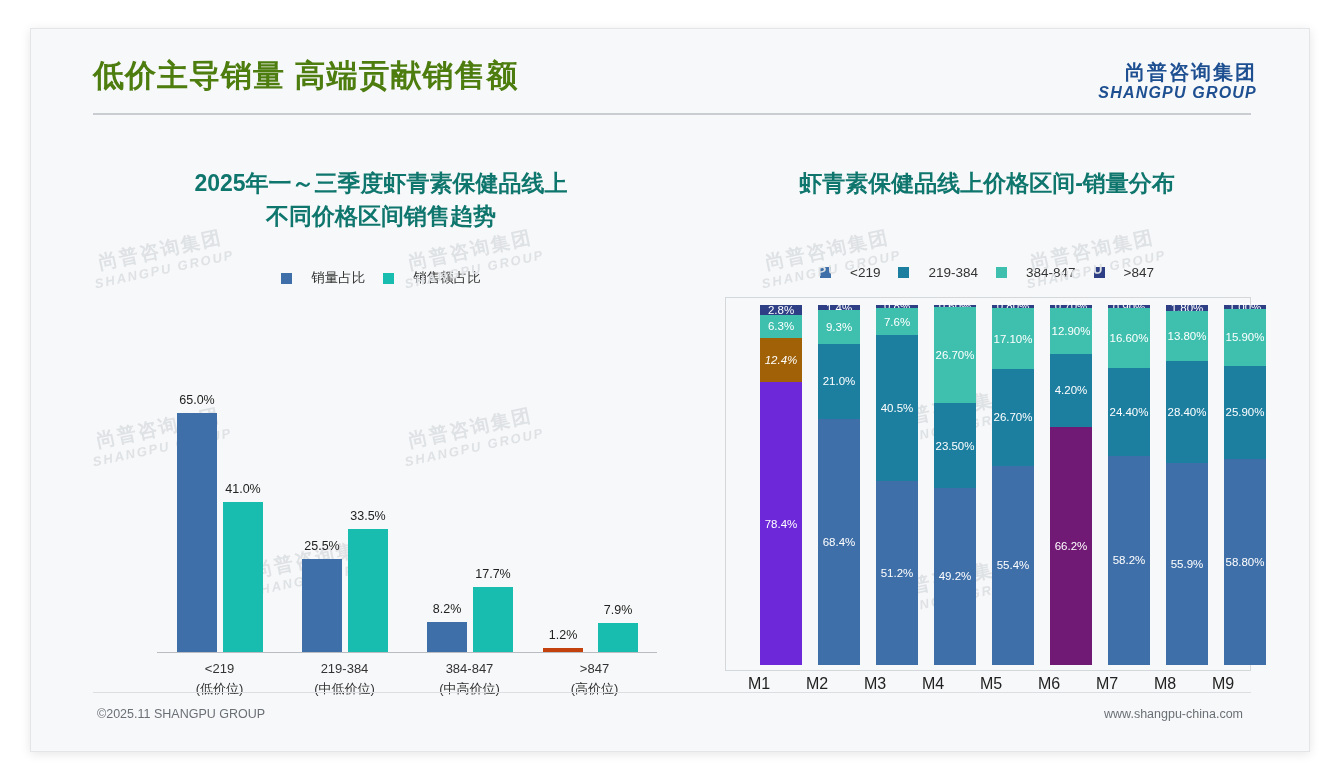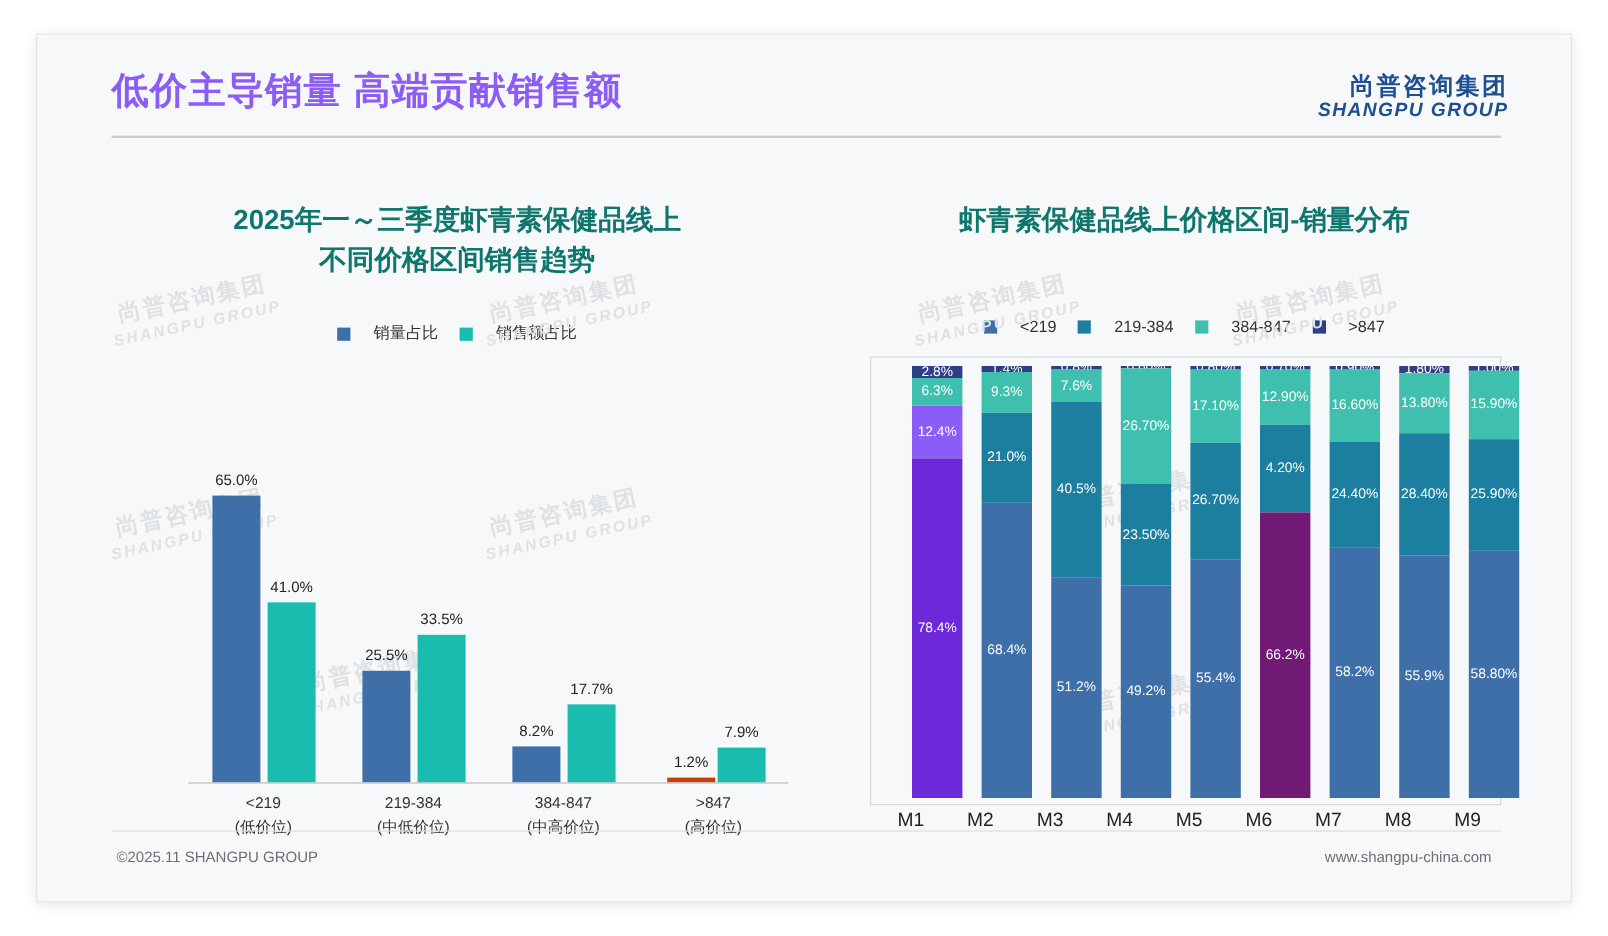--- a/index.html
+++ b/index.html
@@ -29,21 +29,21 @@
     position: absolute;
     left: 0; top: 0; right: 0;
     height: 86px;
   }
   .title {
     position: absolute;
     left: 62px;
     top: 26px;
     font-size: 31px;
     font-weight: bold;
-    color: #8b5cf6;
+    color: #4d7c0f;
     letter-spacing: 1px;
     white-space: nowrap;
   }
   .title-rule {
     position: absolute;
     left: 62px;
     top: 84px;
     width: 1158px;
     height: 2px;
     background: #c9ccd0;
@@ -319,21 +319,21 @@
       <div class="gb-group" style="left:250px;">
         <div class="gb-bar" style="left:20px; height:8.7%; background:#3f6fa8;">
           <div class="lbl">8.2%</div>
         </div>
         <div class="gb-bar" style="left:66px; height:18.8%; background:#19bdb0;">
           <div class="lbl">17.7%</div>
         </div>
       </div>
 
       <div class="gb-group" style="left:375px;">
-        <div class="gb-bar" style="left:24px; height:1.3%; background:#c2410c;">
+        <div class="gb-bar" style="left:11px; height:1.3%; background:#c2410c;">
           <div class="lbl">1.2%</div>
         </div>
         <div class="gb-bar" style="left:66px; height:8.4%; background:#19bdb0;">
           <div class="lbl">7.9%</div>
         </div>
       </div>
 
     </div>
     <div class="gb-axis"></div>
 
@@ -400,21 +400,21 @@
 
     <div class="sb-plot">
 
       <div class="sb-col" style="left:5px; height:100%;">
         <div class="sb-seg" style="height:2.8%; background:#2e3f86;">
             <span>2.8%</span>
           </div>
         <div class="sb-seg" style="height:6.3%; background:#3fc0ae;">
             <span>6.3%</span>
           </div>
-        <div class="sb-seg" style="height:12.4%; background:#8b5cf6;">
+        <div class="sb-seg" style="height:12.4%; background:#a16207;font-style:italic;">
             <span>12.4%</span>
           </div>
         <div class="sb-seg" style="height:78.5%; background:#6d28d9;">
             <span>78.4%</span>
           </div>
       </div>
 
       <div class="sb-col" style="left:63px; height:100%;">
         <div class="sb-seg" style="height:1.4%; background:#2e3f86;">
             <span>1.4%</span>

